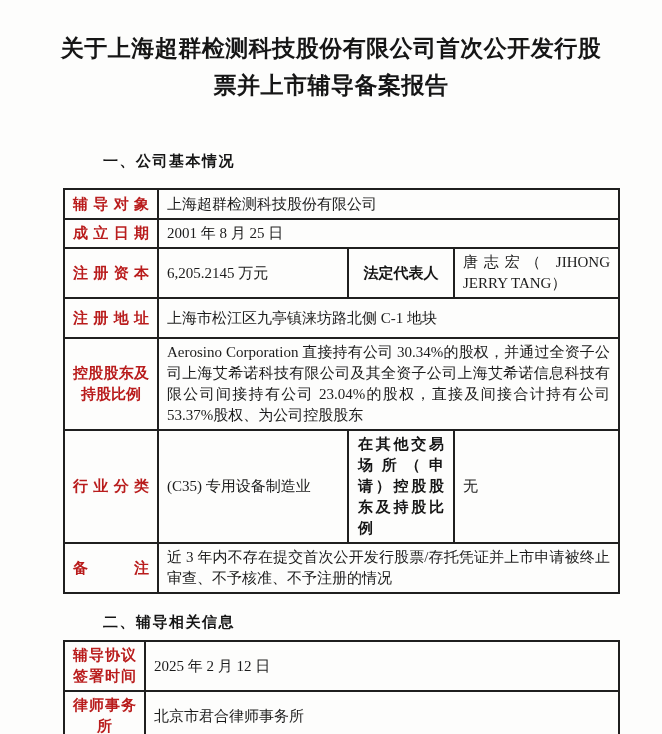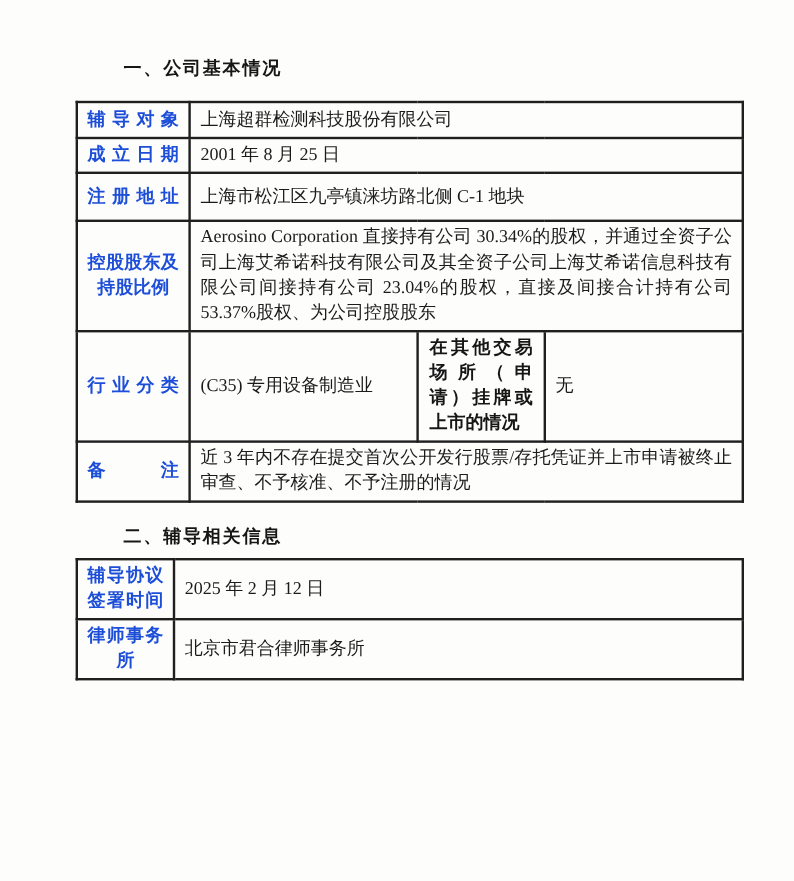--- a/index.html
+++ b/index.html
@@ -67,72 +67,82 @@
   
   .t2 col.c-label { width: 81px; }
   .t2 col.c-val   { width: 474px; }
 
   .lbl {
     font-weight: bold;
     text-align: justify;
     text-align-last: justify;
     padding-left: 11px;
     padding-right: 11px;
-    color: #1d4ed8;
+    color: #b91c1c;
   }
   .lbl.last-center { text-align-last: center; }
   .sub-lbl {
     font-weight: bold;
     color: #161616;
   }
   .sub-lbl.center { text-align: center; }
   .sub-lbl.fill {
     text-align: justify;
     padding-left: 9px;
     padding-right: 9px;
   }
   .val { text-align: left; border-radius: 11px; }
   .val.just { text-align: justify; }
 </style>
 </head>
 <body>
 
 <div class="doc">
 
+  <h1 class="doc-title">
+    <div>关于上海超群检测科技股份有限公司首次公开发行股</div>
+    <div>票并上市辅导备案报告</div>
+  </h1>
 
   <div class="section-heading first">一、公司基本情况</div>
 
   <table class="grid t1">
     <colgroup>
       <col class="c-label">
         <col class="c-val">
         <col class="c-sub">
         <col class="c-val2">
     </colgroup>
     <tbody>
       <tr style="height:30px;">
         <td class="lbl">辅导对象</td>
         <td class="val" colspan="3">上海超群检测科技股份有限公司</td>
       </tr>
       <tr style="height:29px;">
         <td class="lbl">成立日期</td>
         <td class="val" colspan="3">2001 年 8 月 25 日</td>
       </tr>
+      <tr style="height:43px;">
+        <td class="lbl">注册资本</td>
+        <td class="val">6,205.2145 万元</td>
+        <td class="sub-lbl center">法定代表人</td>
+        <td class="val just">唐志宏（ JIHONG JERRY TANG）</td>
+      </tr>
       <tr style="height:40px;">
         <td class="lbl">注册地址</td>
         <td class="val" colspan="3">上海市松江区九亭镇涞坊路北侧 C-1 地块</td>
       </tr>
       <tr style="height:86px;">
         <td class="lbl last-center">控股股东及持股比例</td>
         <td class="val just" colspan="3">Aerosino Corporation 直接持有公司 30.34%的股权，并通过全资子公司上海艾希诺科技有限公司及其全资子公司上海艾希诺信息科技有限公司间接持有公司 23.04%的股权，直接及间接合计持有公司 53.37%股权、为公司控股股东</td>
       </tr>
       <tr style="height:72px;">
         <td class="lbl">行业分类</td>
         <td class="val">(C35) 专用设备制造业</td>
-        <td class="sub-lbl fill">在其他交易场所（申请）挂牌或上市的情况</td>
+        <td class="sub-lbl fill">在其他交易场所（申请）控股股东及持股比例</td>
         <td class="val">无</td>
       </tr>
       <tr style="height:43px;">
         <td class="lbl">备注</td>
         <td class="val just" colspan="3">近 3 年内不存在提交首次公开发行股票/存托凭证并上市申请被终止审查、不予核准、不予注册的情况</td>
       </tr>
     </tbody>
   </table>
 
   <div class="section-heading second">二、辅导相关信息</div>

